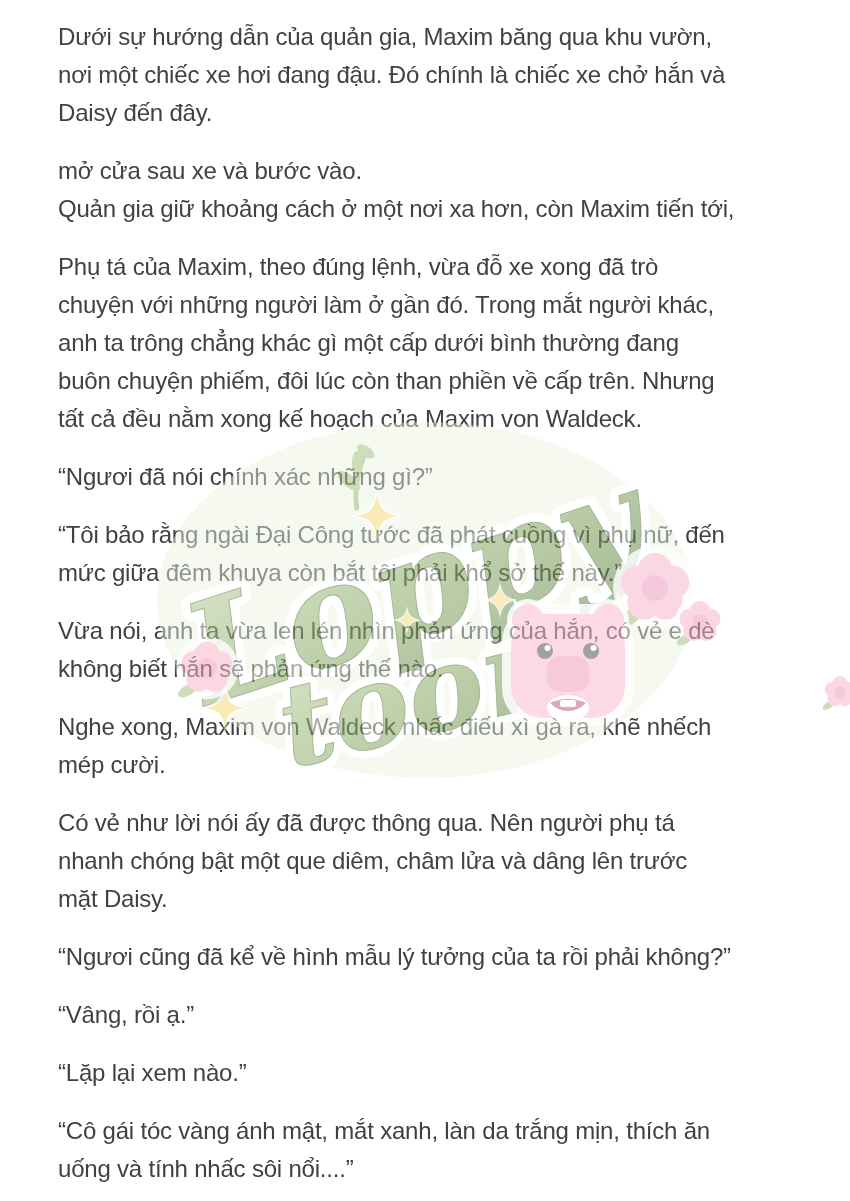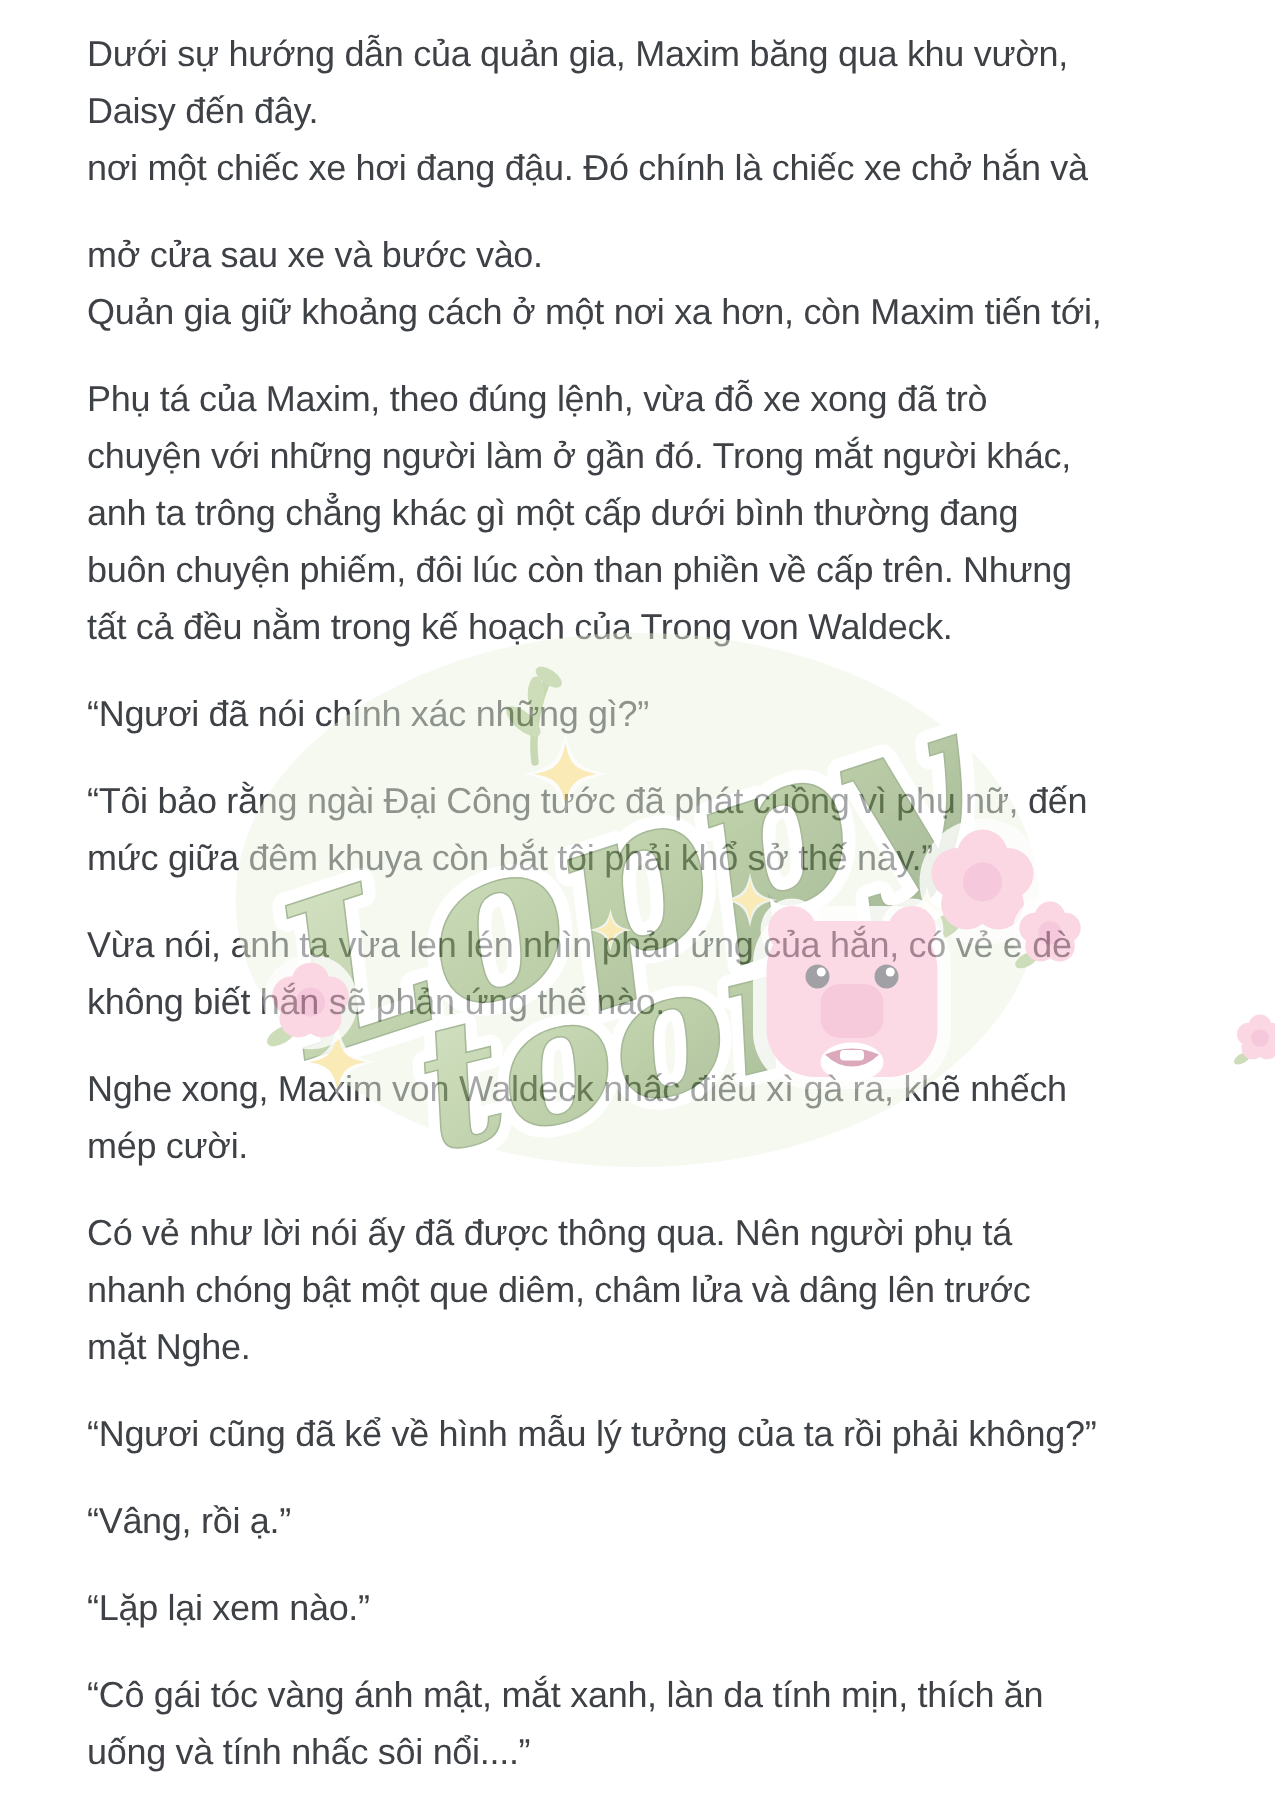--- a/index.html
+++ b/index.html
@@ -37,65 +37,65 @@
   }
 </style>
 </head>
 <body>
 
 <main class="reader">
 
   <div class="chapter-text">
     <p>
       <span class="ln">Dưới sự hướng dẫn của quản gia, Maxim băng qua khu vườn,</span>
+      <span class="ln">nơi một chiếc xe hơi đang đậu. Đó chính là chiếc xe chở hắn và</span>
       <span class="ln">Daisy đến đây.</span>
-      <span class="ln">nơi một chiếc xe hơi đang đậu. Đó chính là chiếc xe chở hắn và</span>
     </p>
     <p>
       <span class="ln">mở cửa sau xe và bước vào.</span>
       <span class="ln">Quản gia giữ khoảng cách ở một nơi xa hơn, còn Maxim tiến tới,</span>
     </p>
     <p>
       <span class="ln">Phụ tá của Maxim, theo đúng lệnh, vừa đỗ xe xong đã trò</span>
       <span class="ln">chuyện với những người làm ở gần đó. Trong mắt người khác,</span>
       <span class="ln">anh ta trông chẳng khác gì một cấp dưới bình thường đang</span>
       <span class="ln">buôn chuyện phiếm, đôi lúc còn than phiền về cấp trên. Nhưng</span>
-      <span class="ln">tất cả đều nằm trong kế hoạch của Trong von Waldeck.</span>
+      <span class="ln">tất cả đều nằm xong kế hoạch của Maxim von Waldeck.</span>
     </p>
     <p>
       <span class="ln">“Ngươi đã nói chính xác những gì?”</span>
     </p>
     <p>
       <span class="ln">“Tôi bảo rằng ngài Đại Công tước đã phát cuồng vì phụ nữ, đến</span>
       <span class="ln">mức giữa đêm khuya còn bắt tôi phải khổ sở thế này.”</span>
     </p>
     <p>
       <span class="ln">Vừa nói, anh ta vừa len lén nhìn phản ứng của hắn, có vẻ e dè</span>
       <span class="ln">không biết hắn sẽ phản ứng thế nào.</span>
     </p>
     <p>
       <span class="ln">Nghe xong, Maxim von Waldeck nhấc điếu xì gà ra, khẽ nhếch</span>
       <span class="ln">mép cười.</span>
     </p>
     <p>
       <span class="ln">Có vẻ như lời nói ấy đã được thông qua. Nên người phụ tá</span>
       <span class="ln">nhanh chóng bật một que diêm, châm lửa và dâng lên trước</span>
-      <span class="ln">mặt Nghe.</span>
+      <span class="ln">mặt Daisy.</span>
     </p>
     <p>
       <span class="ln">“Ngươi cũng đã kể về hình mẫu lý tưởng của ta rồi phải không?”</span>
     </p>
     <p>
       <span class="ln">“Vâng, rồi ạ.”</span>
     </p>
     <p>
       <span class="ln">“Lặp lại xem nào.”</span>
     </p>
     <p>
-      <span class="ln">“Cô gái tóc vàng ánh mật, mắt xanh, làn da tính mịn, thích ăn</span>
+      <span class="ln">“Cô gái tóc vàng ánh mật, mắt xanh, làn da trắng mịn, thích ăn</span>
       <span class="ln">uống và tính nhấc sôi nổi....”</span>
     </p>
   </div>
 
   <div class="watermark">
     <svg viewBox="0 0 710 420" xmlns="http://www.w3.org/2000/svg">
       <defs>
         <linearGradient id="scriptGrad" x1="0" y1="0" x2="1" y2="1">
           <stop offset="0" stop-color="#b7cf97"></stop>
           <stop offset="0.55" stop-color="#86a862"></stop>

